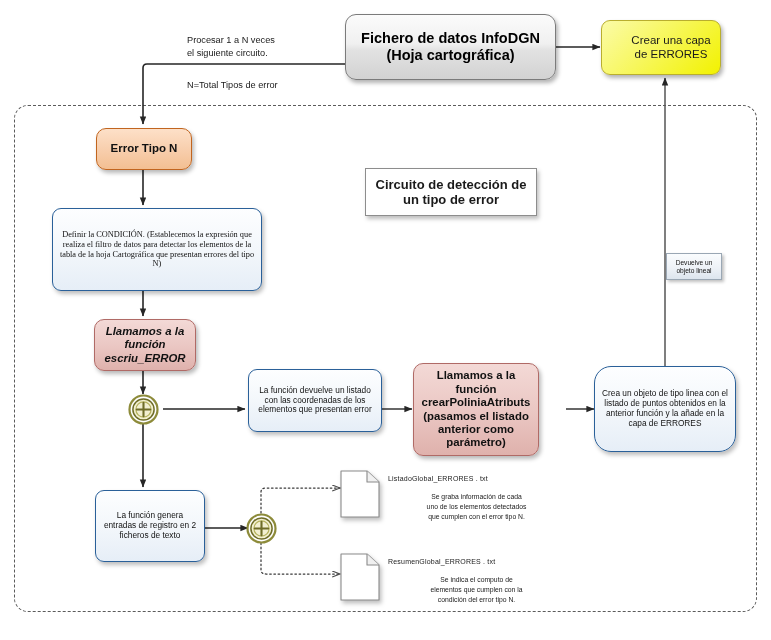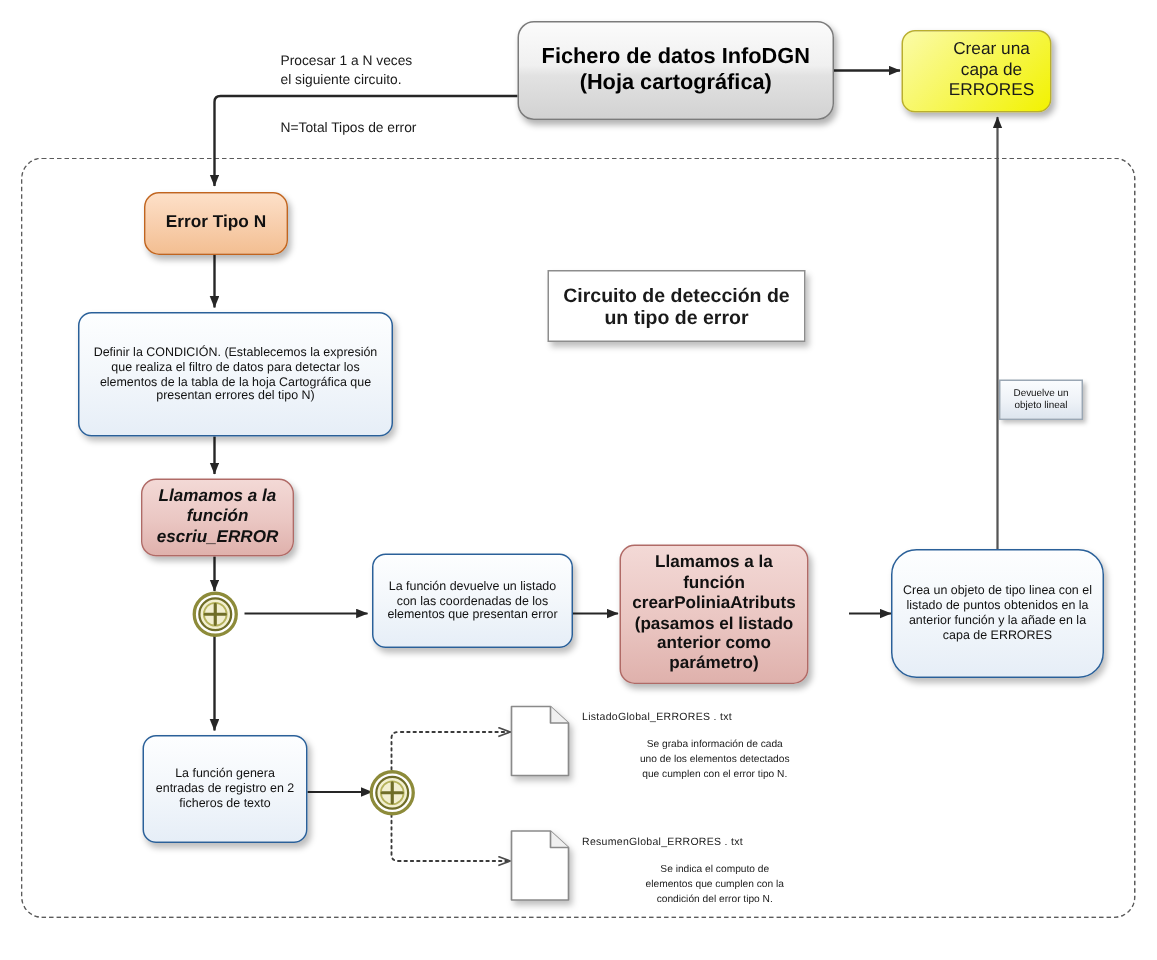--- a/index.html
+++ b/index.html
@@ -186,30 +186,30 @@
     <path d="M261,513 L261,492 Q261,488 266,488 L340,488" fill="none" stroke="#3a3a3a" stroke-width="1.25" stroke-dasharray="1.6 2.6" stroke-linecap="round" marker-end="url(#arrowOpen)"></path>
 
     <path d="M261,543 L261,570 Q261,574 266,574 L340,574" fill="none" stroke="#3a3a3a" stroke-width="1.25" stroke-dasharray="1.6 2.6" stroke-linecap="round" marker-end="url(#arrowOpen)"></path>
   </svg>
 
   <div class="node n-grey" style="left:345px; top:14px; width:211px; height:66px;">
     <span class="lbl">Fichero de datos InfoDGN
 (Hoja cartográfica)</span>
   </div>
 
-  <div class="node n-yellow" style="left:601px; top:20px; width:100px; height:55px;padding-left:20px;">
+  <div class="node n-yellow" style="left:601px; top:20px; width:120px; height:55px;padding-left:20px;">
     <span class="lbl">Crear una capa de
 ERRORES</span>
   </div>
 
   <div class="node n-orange" style="left:96px; top:128px; width:96px; height:42px;">
     <span class="lbl">Error Tipo N</span>
   </div>
 
-  <div class="node n-blue" style="left:52px; top:208px; width:210px; height:83px;">
+  <div class="node n-blue" style="left:52px; top:208px; width:210px; height:83px;font-family:Liberation Serif, serif;">
     <span class="lbl">Definir la CONDICIÓN. (Establecemos la expresión que realiza el filtro de datos para detectar los elementos de la tabla de la hoja Cartográfica que presentan errores del tipo N)</span>
   </div>
 
   <div class="node n-red" style="left:94px; top:319px; width:102px; height:52px;font-style:italic;">
     <span class="lbl">Llamamos a la
 función
 escriu_ERROR</span>
   </div>
 
   <div class="node n-blue" style="left:248px; top:369px; width:134px; height:63px;">
@@ -221,21 +221,21 @@
   </div>
 
   <div class="node n-blue" style="left:594px; top:366px; width:142px; height:86px;border-radius:17px;">
     <span class="lbl">Crea un objeto de tipo linea con el listado de puntos obtenidos en la anterior función y la añade en la capa de ERRORES</span>
   </div>
 
   <div class="node n-blue" style="left:95px; top:490px; width:110px; height:72px;text-align:center;">
     <span class="lbl">La función genera entradas de registro en 2 ficheros de texto</span>
   </div>
 
-  <div class="node n-legend" style="left:365px; top:180px; width:172px; height:48px;">
+  <div class="node n-legend" style="left:365px; top:168px; width:172px; height:48px;">
     <span class="lbl">Circuito de detección
 de un tipo de error</span>
   </div>
 
   <div class="node n-callout" style="left:666px; top:253px; width:56px; height:27px;">
     <span class="lbl">Devuelve un
 objeto lineal</span>
   </div>
 
   <div class="textlabel" style="left:187px; top:34px;">Procesar 1 a N veces

